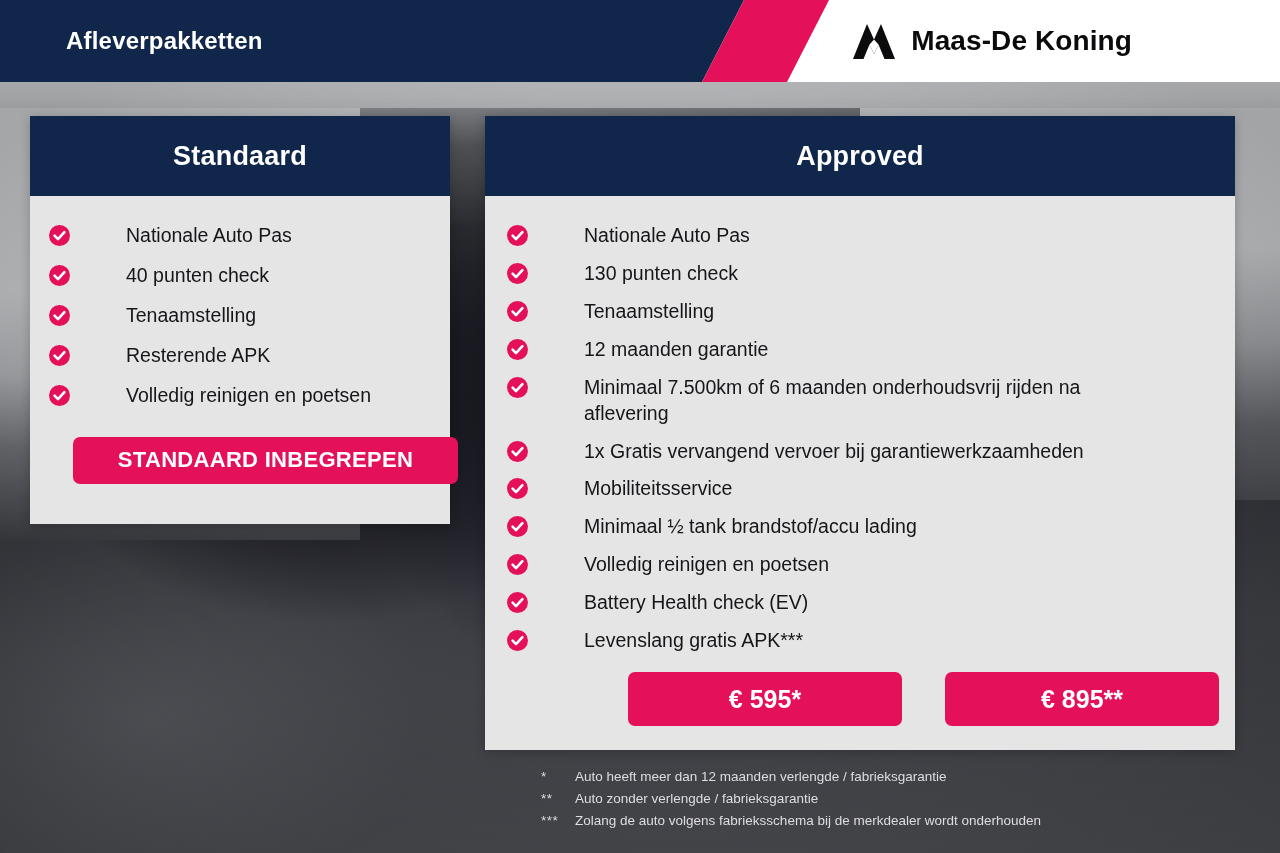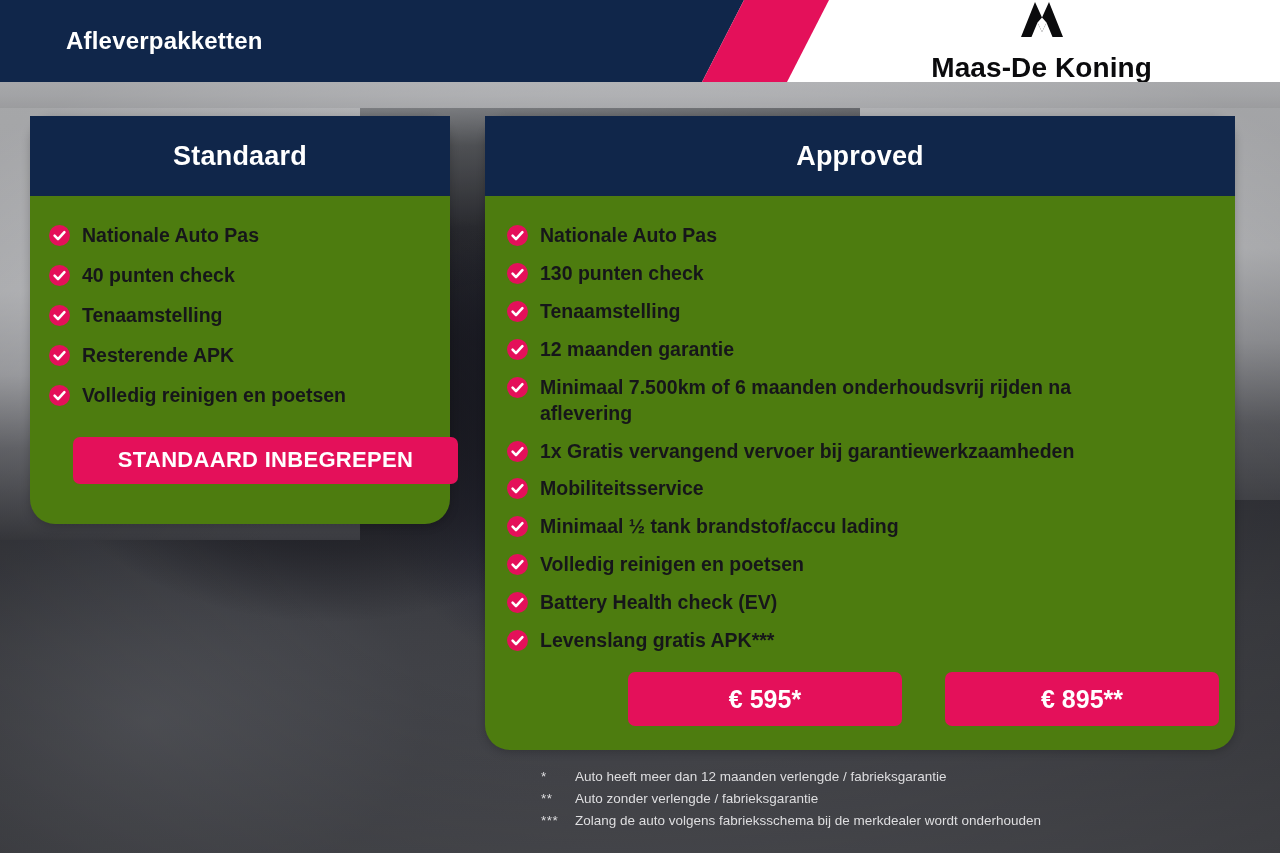--- a/index.html
+++ b/index.html
@@ -83,40 +83,39 @@
     height: 82px;
     display: flex; align-items: center;
     color: #ffffff;
     font-size: 24px;
     font-weight: bold;
     letter-spacing: 0.2px;
     white-space: nowrap;
   }
   .hdr-brand {
     position: absolute;
-    right: 128px; top: 0;
+    right: 148px; top: 0;
     height: 82px;
-    display: flex; align-items: center; gap: 14px; flex-direction: column;
+    display: flex; align-items: center; gap: 14px;
   }
   .brand-mark { width: 46px; height: 38px; display: block; }
   .brand-name {
     color: #0b0b0d;
     font-size: 28px;
     font-weight: bold;
     letter-spacing: 0.1px;
     white-space: nowrap;
   }
 
   
   .card {
     position: absolute;
-    background: #4d7c0f;
+    background: #e5e5e5;
     box-shadow: 0 2px 10px rgba(0,0,0,0.22);
     z-index: 4;
-    border-radius: 25px;
   }
   .card-head {
     background: #10264a;
     display: flex; align-items: center; justify-content: center;
   }
   .card-head-title {
     color: #ffffff;
     font-weight: bold;
     font-size: 27px;
     letter-spacing: 0.2px;
@@ -134,22 +133,23 @@
     flex: 0 0 auto;
     width: 21px; height: 21px;
     border-radius: 50%;
     background: #e4105a;
     display: flex; align-items: center; justify-content: center;
     margin-top: 2px;
   }
   .check-icon svg { display: block; }
   .feat-text {
     color: #16161a;
-    font-weight: bold;
+    font-weight: normal;
     line-height: 1.33;
+    margin-left: 44px;
   }
 
   
   #card-standaard { left: 30px; top: 116px; width: 420px; height: 408px; }
   #card-standaard .card-head { height: 80px; }
   #card-standaard .card-body { padding: 27px 0 0 19px; }
   #card-standaard .feat-text { font-size: 19.5px; }
   #card-standaard .feat { margin-bottom: 14px; }
 
   .std-btn {

